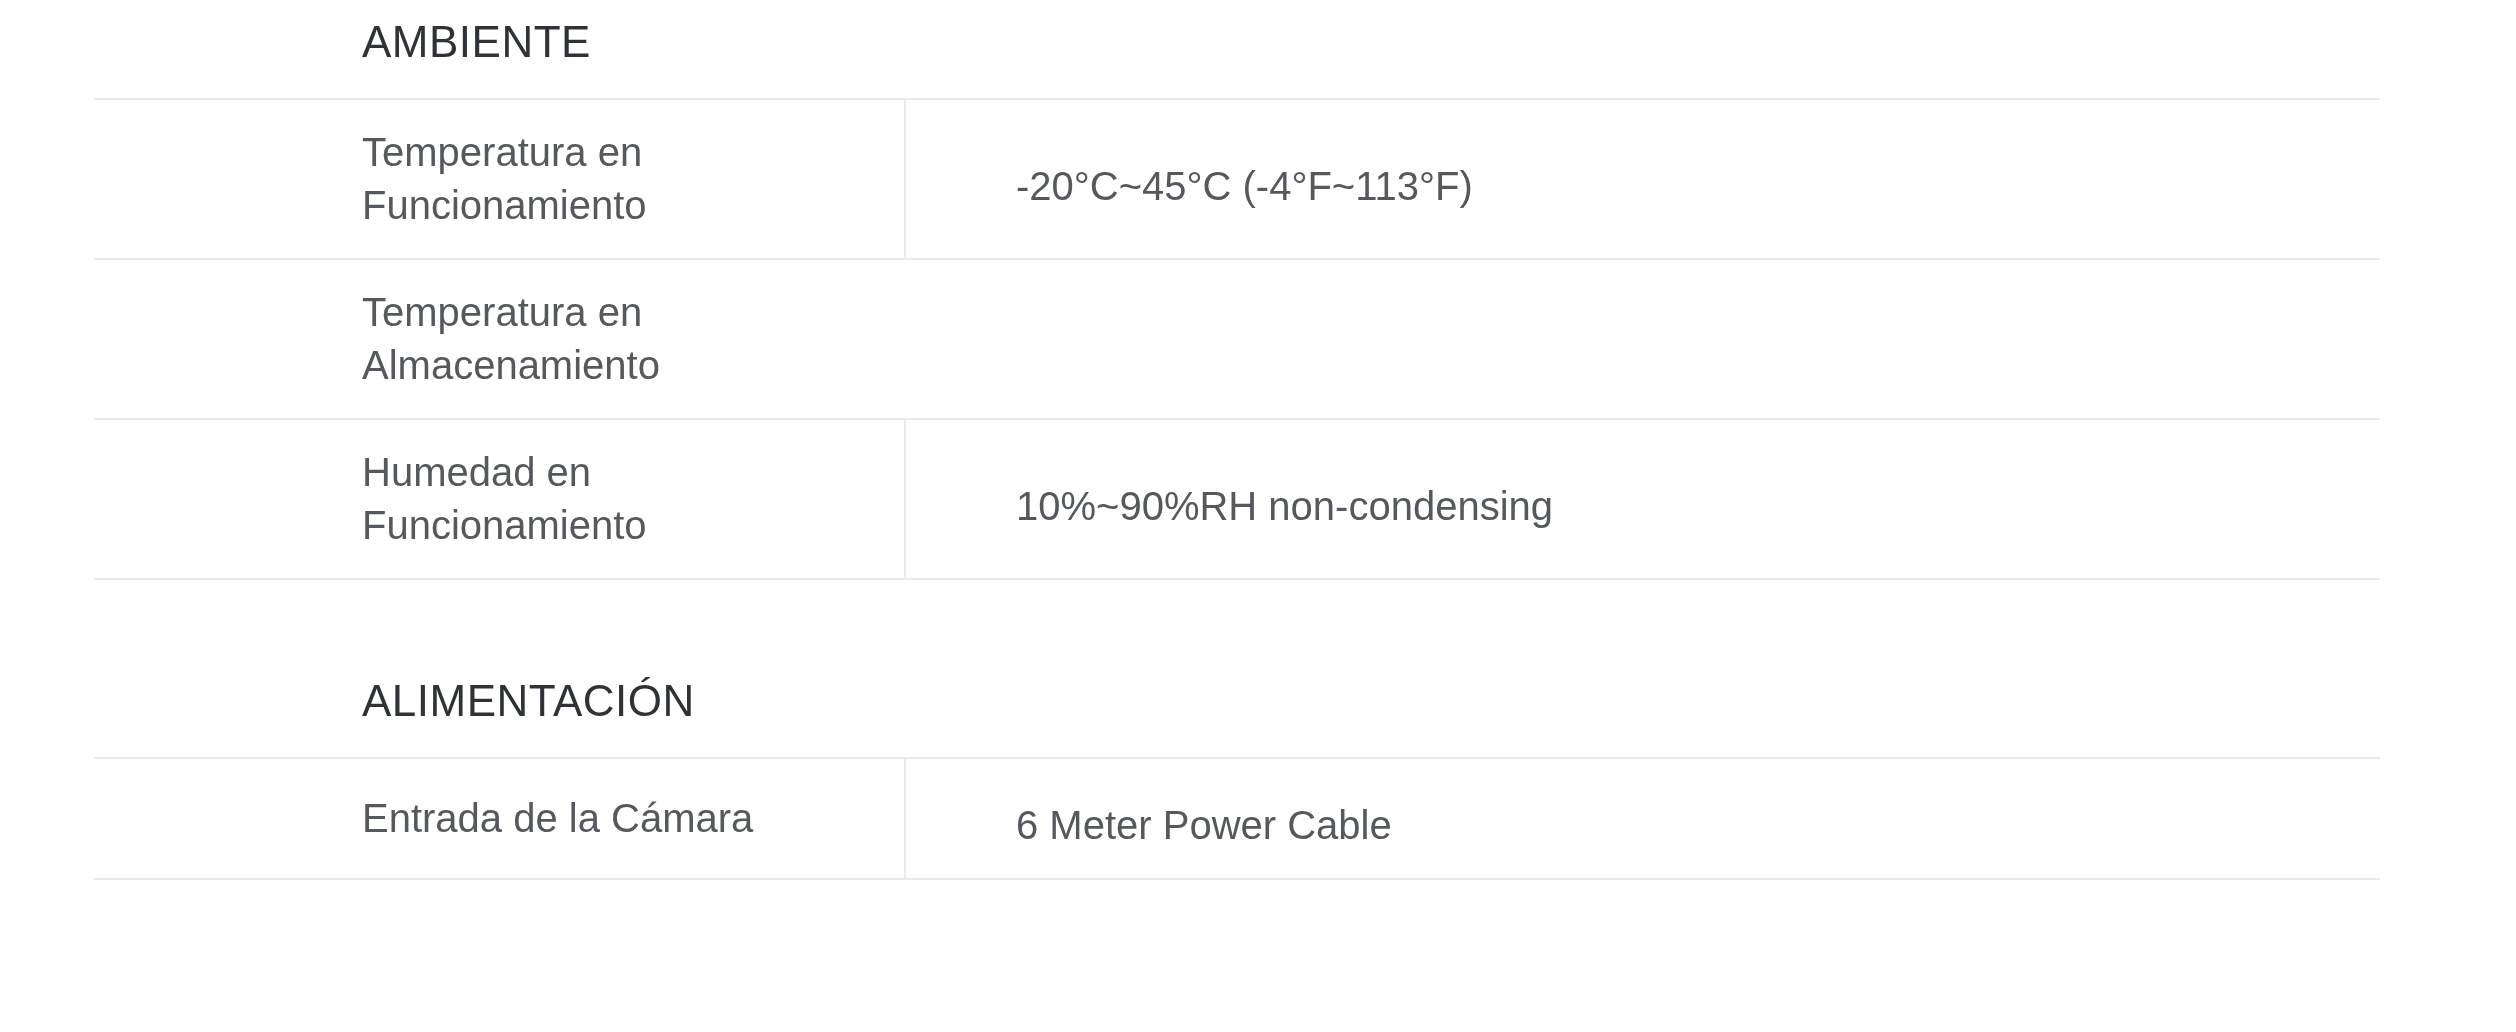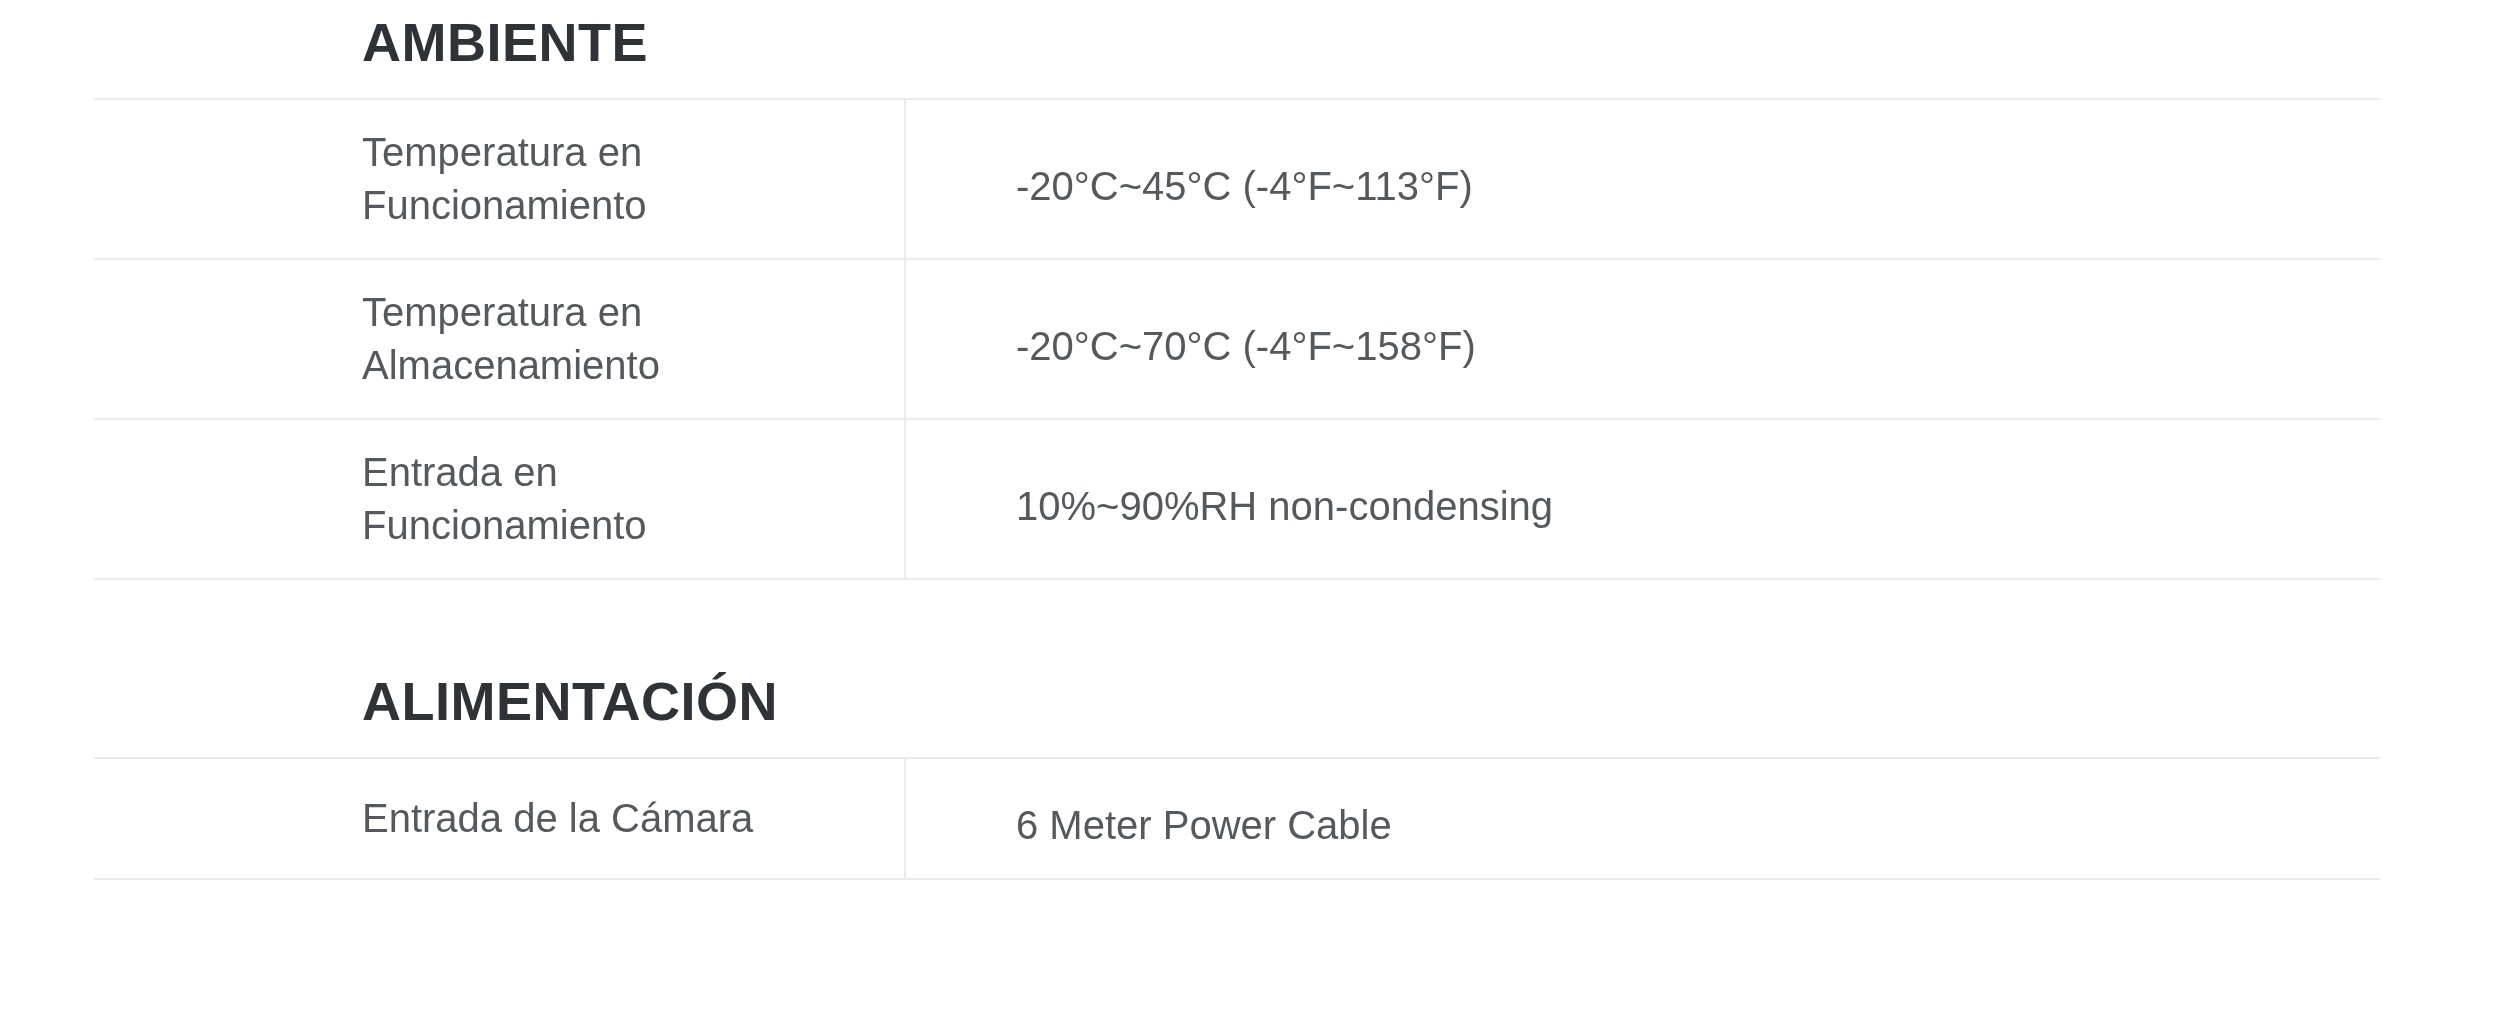--- a/index.html
+++ b/index.html
@@ -13,22 +13,22 @@
     width:2516px;height:1032px;
     background:var(--bg);
     overflow:hidden;
     font-family:"Liberation Sans","DejaVu Sans",sans-serif;
   }
   .spec-content{
     margin-left:94px;
     width:2286px;
   }
   .section-title{
-    font-size:54px;
-    font-weight:700;
+    font-size:44px;
+    font-weight:400;
     line-height:56px;
     color:var(--heading);
     letter-spacing:0.5px;
     margin:93px 0 22px 268px;
   }
   .spec-section:first-child .section-title{
     margin-top:14px;
     margin-bottom:26px;
   }
   .spec-table{
@@ -73,28 +73,25 @@
     </div>
     <div class="cell value">
       <span class="value-text">-20°C~45°C (-4°F~113°F)</span>
     </div>
   </div>
 
   <div class="spec-row">
     <div class="cell label">
       <span class="label-text">Temperatura en Almacenamiento</span>
     </div>
-    <div class="cell value">
-      <span class="value-text">-20°C~70°C (-4°F~158°F)</span>
-    </div>
   </div>
 
   <div class="spec-row">
     <div class="cell label">
-      <span class="label-text">Entrada en Funcionamiento</span>
+      <span class="label-text">Humedad en Funcionamiento</span>
     </div>
     <div class="cell value">
       <span class="value-text">10%~90%RH non-condensing</span>
     </div>
   </div>
 
 </div>
   </section>
 
   <section class="spec-section">

